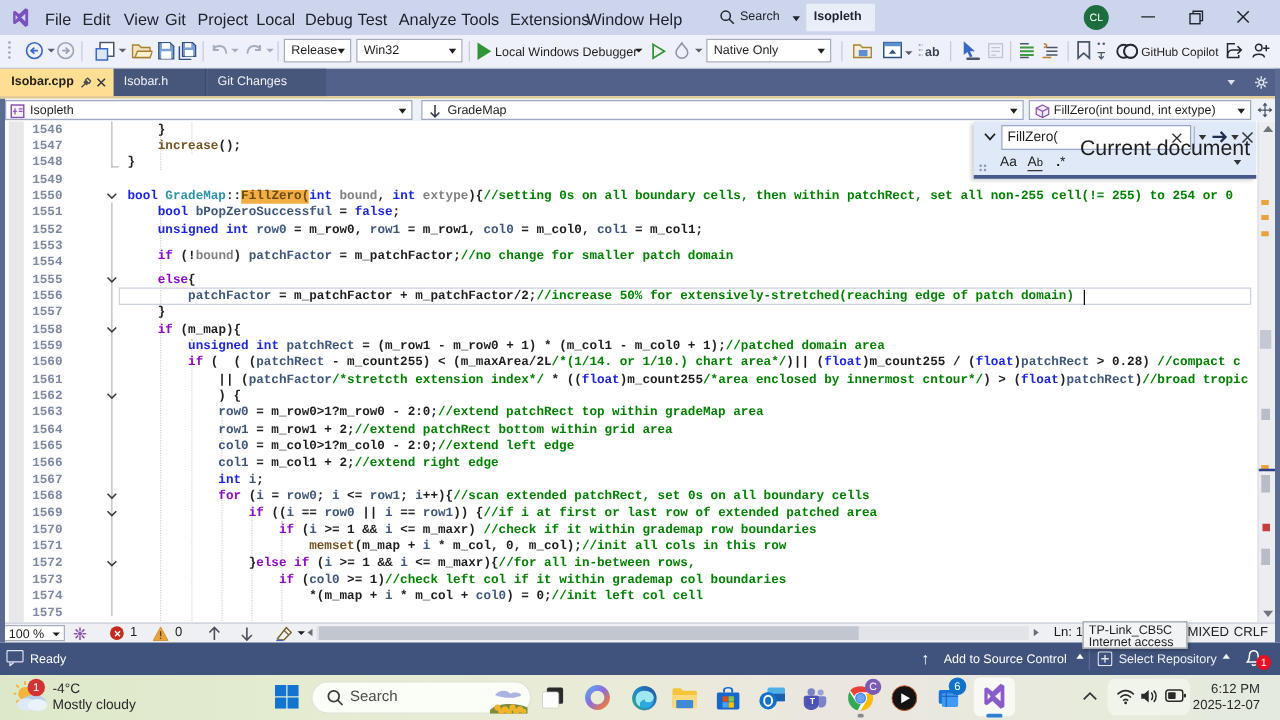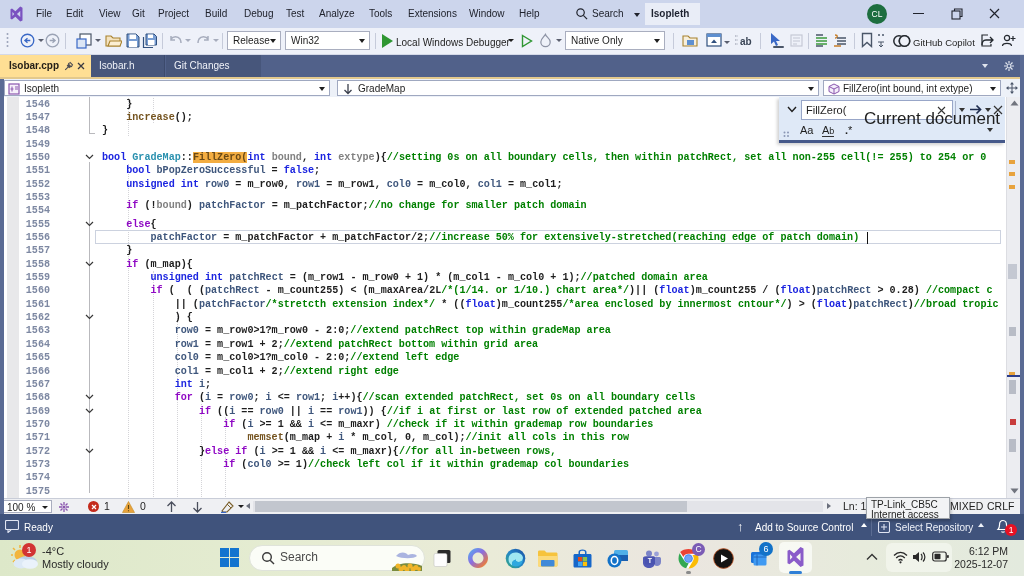--- a/index.html
+++ b/index.html
@@ -1,20 +1,20 @@
 <!DOCTYPE html>
 <html><head><meta charset="utf-8">
 <style>
 html,body{margin:0;padding:0;background:#fff;}
 #scr{position:relative;width:1024px;height:576px;overflow:hidden;font-family:"Liberation Sans",sans-serif;}
 #scr *{box-sizing:border-box;}
 .abs{position:absolute;}
 
 #title{position:absolute;left:0;top:0;width:1024px;height:28px;background:#ccd5ec;}
-#title .mi{position:absolute;top:8px;font-size:10px;color:#20232d;}
+#title .mi{position:absolute;top:8px;font-size:13px;color:#20232d;}
 
 #tbar{position:absolute;left:0;top:28px;width:1024px;height:27px;background:#eef1f9;border-bottom:1px solid #d4d9e8;}
 .combo{position:absolute;top:3px;height:19px;background:#fff;border:1px solid #a9aebf;font-size:10px;color:#1e1e1e;padding:3px 4px 0 5px;}
 .combo .car{position:absolute;right:4px;top:7px;width:0;height:0;border-left:3.5px solid transparent;border-right:3.5px solid transparent;border-top:4px solid #1e1e1e;}
 .tsep{position:absolute;top:5px;width:1px;height:16px;background:#c6cbda;}
 
 #tabs{position:absolute;left:0;top:55px;width:1024px;height:22px;background:#51618a;}
 
 #gold{position:absolute;left:0;top:77px;width:1024px;height:2px;background:#e3c98d;}
 
@@ -56,21 +56,21 @@
 
 <div id="title">
   <svg class="abs" style="left:7px;top:5px" width="19" height="18" viewBox="0 0 24 24">
         <path fill-rule="evenodd" fill="#7a52c0" d="M17 2 L10.5 8.2 6 4.8 4 5.8 4 18.2 6 19.2 10.5 15.8 17 22 20 20.5 20 3.5 Z M6.6 14.7 L6.6 9.3 9 12 Z M12.6 12 L17 8 17 16 Z"></path>
       </svg>
   <span class="mi" style="left:36px">File</span>
       <span class="mi" style="left:66px">Edit</span>
   <span class="mi" style="left:99px">View</span>
       <span class="mi" style="left:132px">Git</span>
   <span class="mi" style="left:158px">Project</span>
-      <span class="mi" style="left:205px">Build</span>
+      <span class="mi" style="left:205px">Local</span>
   <span class="mi" style="left:244px">Debug</span>
       <span class="mi" style="left:286px">Test</span>
   <span class="mi" style="left:319px">Analyze</span>
       <span class="mi" style="left:369px">Tools</span>
   <span class="mi" style="left:408px">Extensions</span>
       <span class="mi" style="left:469px">Window</span>
   <span class="mi" style="left:519px">Help</span>
   <svg class="abs" style="left:575px;top:7px" width="13" height="13" viewBox="0 0 14 14">
         <circle cx="6" cy="6" r="4" fill="none" stroke="#20232d" stroke-width="1.3"></circle>
         <path d="M9 9 L13 13" stroke="#20232d" stroke-width="1.3"></path>
@@ -332,20 +332,21 @@
         <div class="cl" style="top:240.80px"><span class="p">            </span><span class="v">row1</span><span class="p"> = </span><span class="p">m_row1</span><span class="p"> + 2;</span><span class="m">//extend patchRect bottom within grid area</span></div>
         <div class="cl" style="top:254.15px"><span class="p">            </span><span class="v">col0</span><span class="p"> = </span><span class="p">m_col0</span><span class="p">&gt;1?</span><span class="p">m_col0</span><span class="p"> - 2:0;</span><span class="m">//extend left edge</span></div>
         <div class="cl" style="top:267.50px"><span class="p">            </span><span class="v">col1</span><span class="p"> = </span><span class="p">m_col1</span><span class="p"> + 2;</span><span class="m">//extend right edge</span></div>
         <div class="cl" style="top:280.85px"><span class="p">            </span><span class="k">int</span><span class="p"> </span><span class="v">i</span><span class="p">;</span></div>
         <div class="cl" style="top:294.20px"><span class="p">            </span><span class="c">for</span><span class="p"> (</span><span class="v">i</span><span class="p"> = </span><span class="v">row0</span><span class="p">; </span><span class="v">i</span><span class="p"> &lt;= </span><span class="v">row1</span><span class="p">; </span><span class="v">i</span><span class="p">++){</span><span class="m">//scan extended patchRect, set 0s on all boundary cells</span></div>
         <div class="cl" style="top:307.55px"><span class="p">                </span><span class="c">if</span><span class="p"> ((</span><span class="v">i</span><span class="p"> == </span><span class="v">row0</span><span class="p"> || </span><span class="v">i</span><span class="p"> == </span><span class="v">row1</span><span class="p">)) {</span><span class="m">//if i at first or last row of extended patched area</span></div>
         <div class="cl" style="top:320.90px"><span class="p">                    </span><span class="c">if</span><span class="p"> (</span><span class="v">i</span><span class="p"> &gt;= 1 &amp;&amp; </span><span class="v">i</span><span class="p"> &lt;= </span><span class="p">m_maxr</span><span class="p">) </span><span class="m">//check if it within grademap row boundaries</span></div>
         <div class="cl" style="top:334.25px"><span class="p">                        </span><span class="f">memset</span><span class="p">(</span><span class="p">m_map</span><span class="p"> + </span><span class="v">i</span><span class="p"> * </span><span class="p">m_col</span><span class="p">, 0, </span><span class="p">m_col</span><span class="p">);</span><span class="m">//init all cols in this row</span></div>
         <div class="cl" style="top:347.60px"><span class="p">                }</span><span class="c">else</span><span class="p"> </span><span class="c">if</span><span class="p"> (</span><span class="v">i</span><span class="p"> &gt;= 1 &amp;&amp; </span><span class="v">i</span><span class="p"> &lt;= </span><span class="p">m_maxr</span><span class="p">){</span><span class="m">//for all in-between rows,</span></div>
         <div class="cl" style="top:360.95px"><span class="p">                    </span><span class="c">if</span><span class="p"> (</span><span class="v">col0</span><span class="p"> &gt;= 1)</span><span class="m">//check left col if it within grademap col boundaries</span></div>
+        <div class="cl" style="top:374.30px"><span class="p">                        *(</span><span class="p">m_map</span><span class="p"> + </span><span class="v">i</span><span class="p"> * </span><span class="p">m_col</span><span class="p"> + </span><span class="v">col0</span><span class="p">) = 0;</span><span class="m">//init left col cell</span></div>
       </div>
   <div class="chev" style="top:57.10px">
         <svg width="9" height="6" viewBox="0 0 9 6">
           <path d="M1 1 L4.5 4.5 L8 1" stroke="#383838" stroke-width="1.2" fill="none"></path>
         </svg>
       </div>
       <div class="chev" style="top:123.85px">
         <svg width="9" height="6" viewBox="0 0 9 6">
           <path d="M1 1 L4.5 4.5 L8 1" stroke="#383838" stroke-width="1.2" fill="none"></path>
         </svg>

